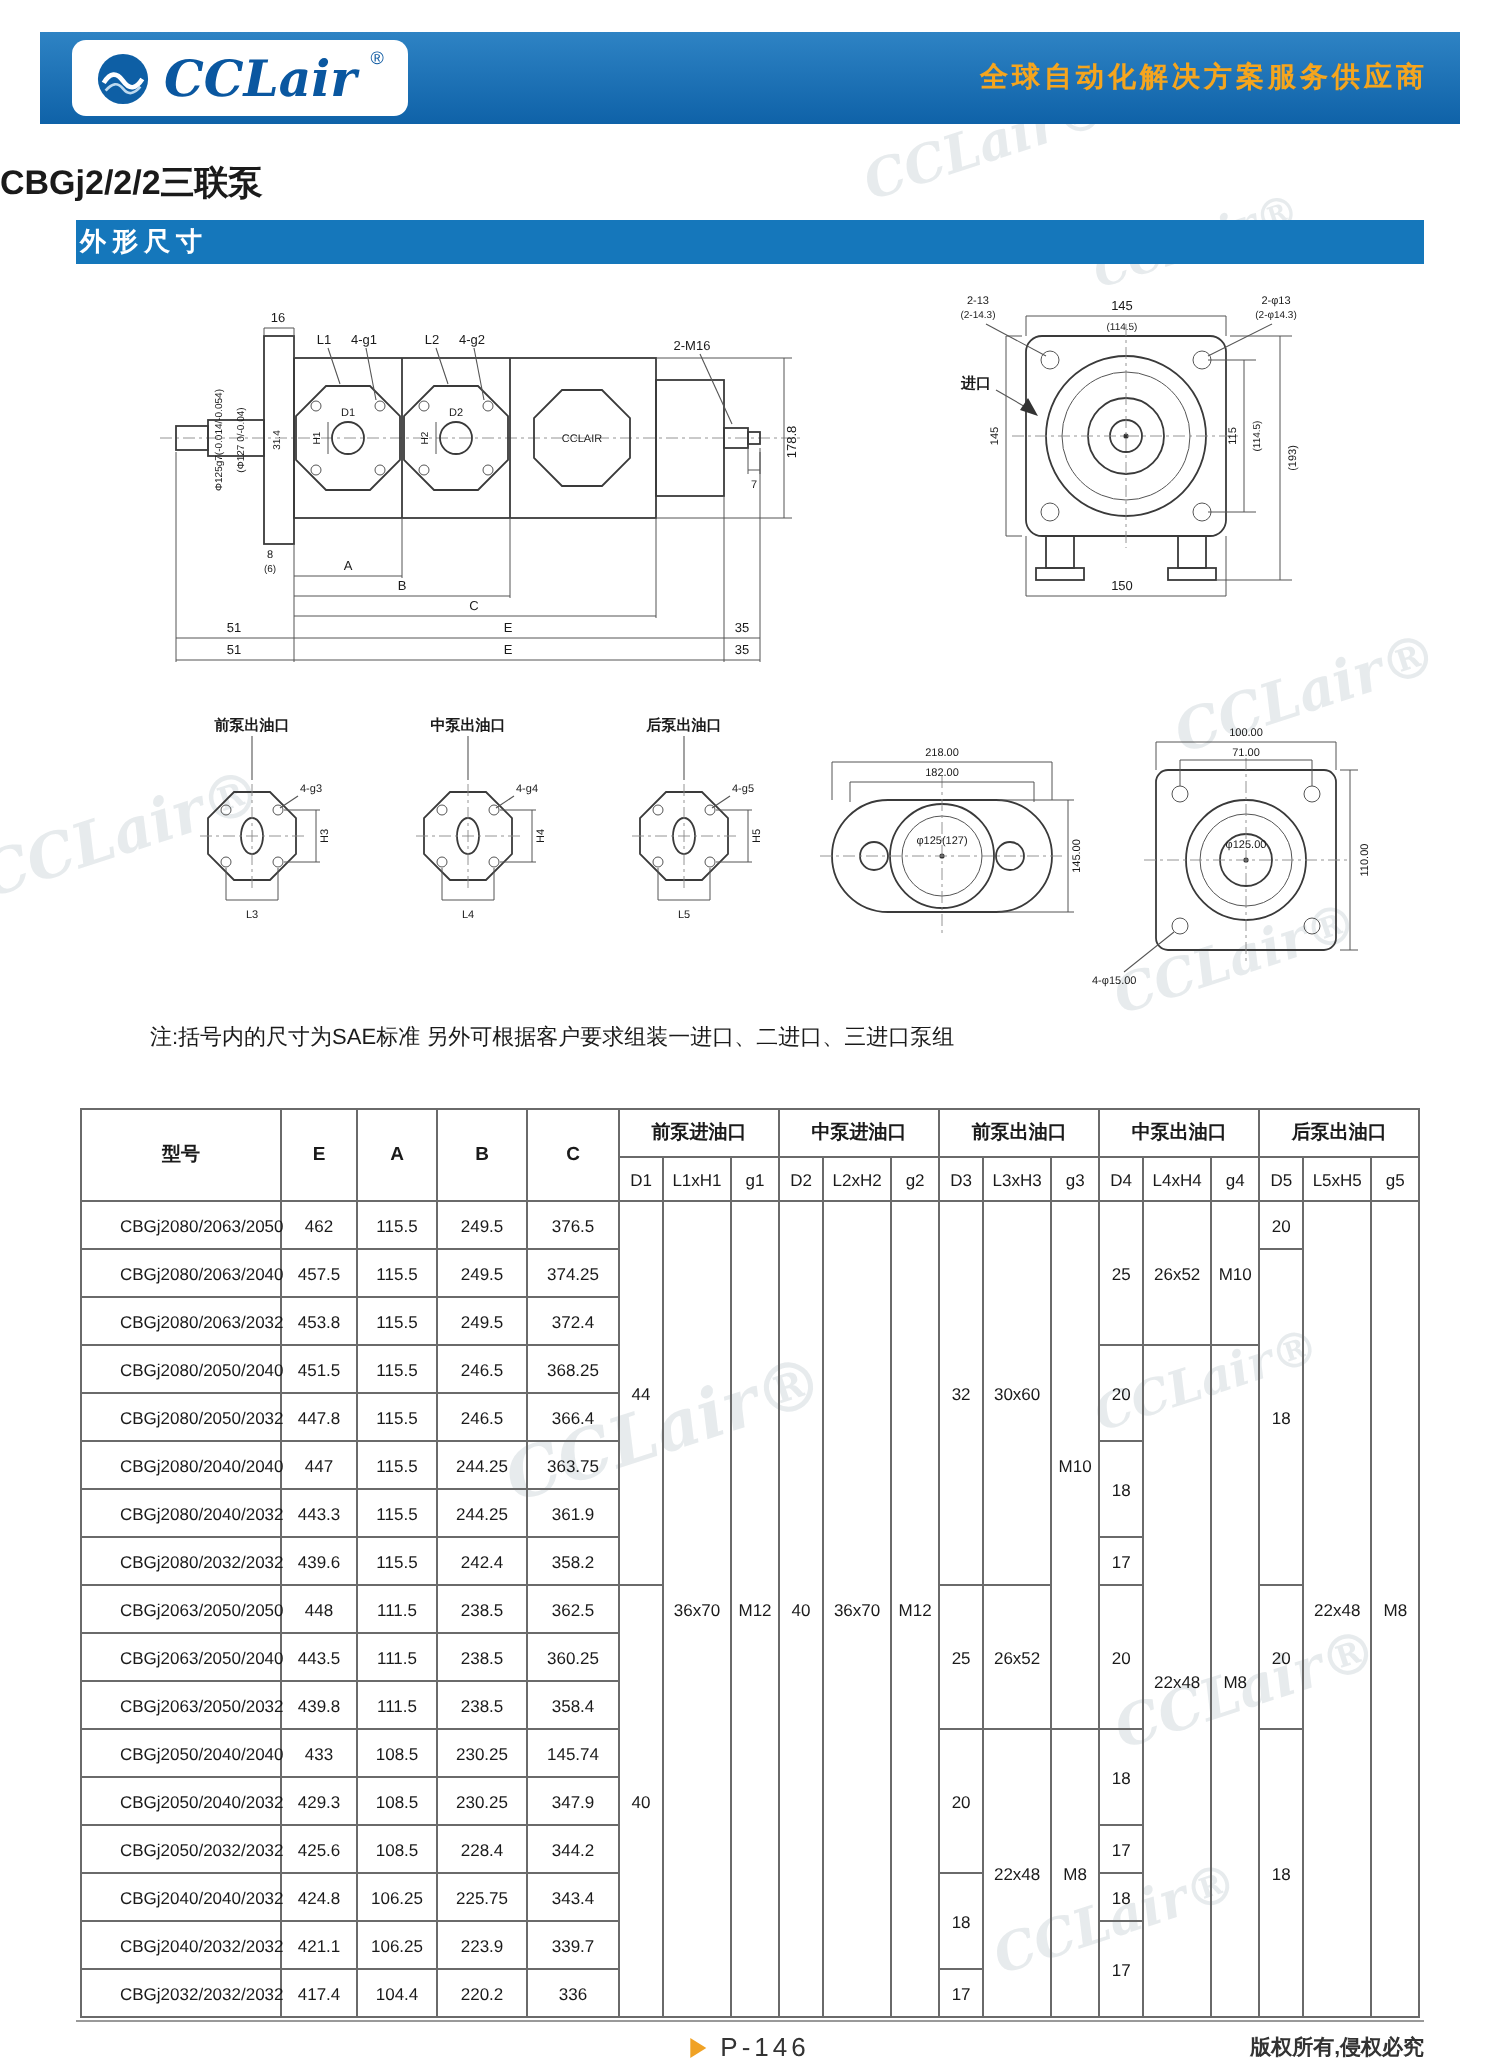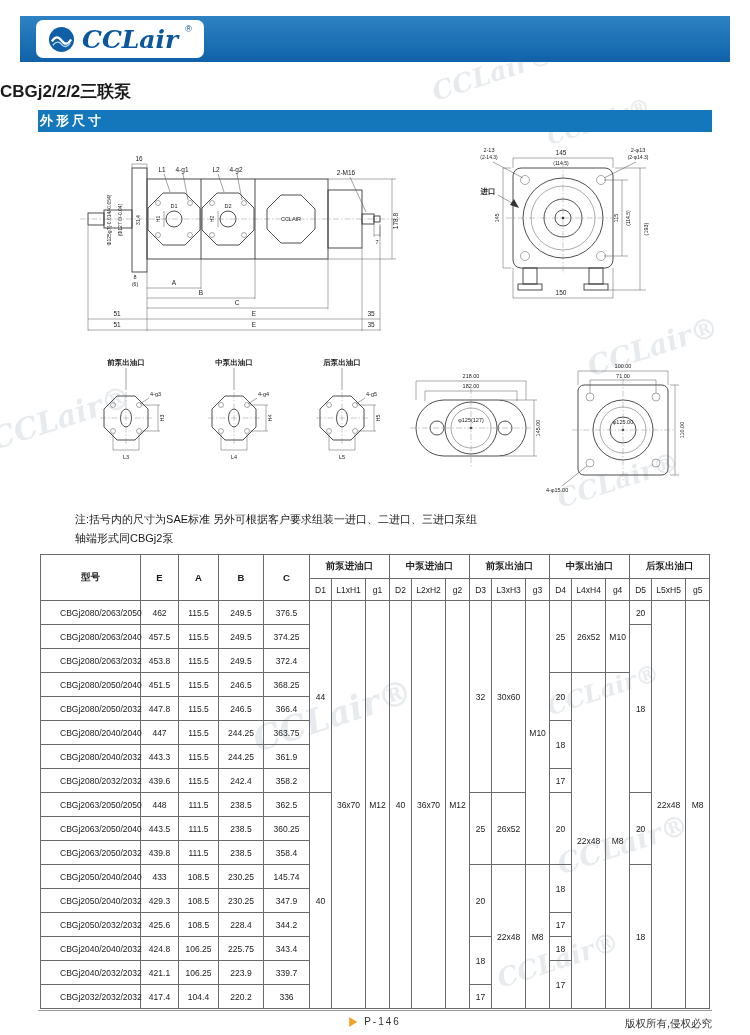--- a/index.html
+++ b/index.html
@@ -37,24 +37,24 @@
   table.dims { position:absolute; left:40px; top:554px; width:669px; border-collapse:collapse; z-index:1; table-layout:fixed; }
   table.dims th, table.dims td { border:1px solid #6a6a6a; text-align:center; vertical-align:middle;
                                  background:transparent; font-weight:normal; padding:0; }
   table.dims thead tr.grp th { height:24px; font-size:9.5px; font-weight:bold; }
   table.dims thead tr.sub th { height:22px; font-size:8.5px; }
   table.dims td { height:24px; font-size:8.5px; }
   table.dims td.model { text-align:center; padding-left:19px;margin-left:26px; }
 
   .footer { position:absolute; left:38px; right:38px; top:1010px; height:24px; border-top:1px solid #999; z-index:2; }
   .page-no { position:absolute; left:50%; transform:translateX(-50%); top:5px; display:flex; align-items:center;
-             font-size:10px; letter-spacing:2px; color:#333; }
+             font-size:13px; letter-spacing:2px; color:#333; }
   .arrow { width:0; height:0; border-left:8px solid #f0a225; border-top:5px solid transparent;
            border-bottom:5px solid transparent; margin-right:7px; }
-  .copyright { position:absolute; right:0; top:6px; font-size:10.5px; font-weight:normal; color:#333; }
+  .copyright { position:absolute; right:0; top:6px; font-size:10.5px; font-weight:bold; color:#333; }
 </style>
 </head>
 <body>
 
 <div class="page">
 
   <div class="watermark" style="left:430px;top:58px;font-size:26px">CCLair®</div>
   <div class="watermark" style="left:545px;top:108px;font-size:22px">CCLair®</div>
   <div class="watermark" style="left:585px;top:330px;font-size:28px">CCLair®</div>
   <div class="watermark" style="left:-12px;top:400px;font-size:30px">CCLair®</div>
@@ -67,20 +67,21 @@
   <div class="header-bar">
     <div class="logo-box">
       <svg class="logo-icon" viewBox="0 0 28 28">
         <circle cx="14" cy="14" r="13" fill="#0e5fa5"></circle>
         <path d="M4 16 q5 -8 10 -1 t10 -1" stroke="#fff" stroke-width="2.4" fill="none"></path>
         <path d="M5 20 q5 -6 9 -1 t9 -1" stroke="#bcd9ef" stroke-width="1.4" fill="none"></path>
       </svg>
       <span class="logo-text">CCLair</span>
       <span class="logo-reg">®</span>
     </div>
+    <div class="tagline">全球自动化解决方案服务供应商</div>
   </div>
 
   <div class="page-title">CBGj2/2/2三联泵</div>
 
   <div class="section-bar">
     <span>外形尺寸</span>
   </div>
 
   <svg class="drawing" width="674" height="372" viewBox="0 0 674 372">
 
@@ -341,21 +342,20 @@
       <text class="f55" x="585" y="230">100.00</text>
       <text class="f55" x="585" y="240">71.00</text>
       <text class="f55" x="585" y="286">φ125.00</text>
       <text class="f55" x="646" y="292" transform="rotate(-90 646 292)">110.00</text>
       <text class="f55 as" x="508" y="354">4-φ15.00</text>
     </g>
   </svg>
 
   <div class="notes">
     <div>注:括号内的尺寸为SAE标准 另外可根据客户要求组装一进口、二进口、三进口泵组</div>
-    <div>轴端形式同CBGj2泵</div>
   </div>
 
   <table class="dims">
     <colgroup>
       <col style="width:100px">
         <col style="width:38px">
         <col style="width:40px">
         <col style="width:45px">
         <col style="width:46px">
       <col style="width:22px">

